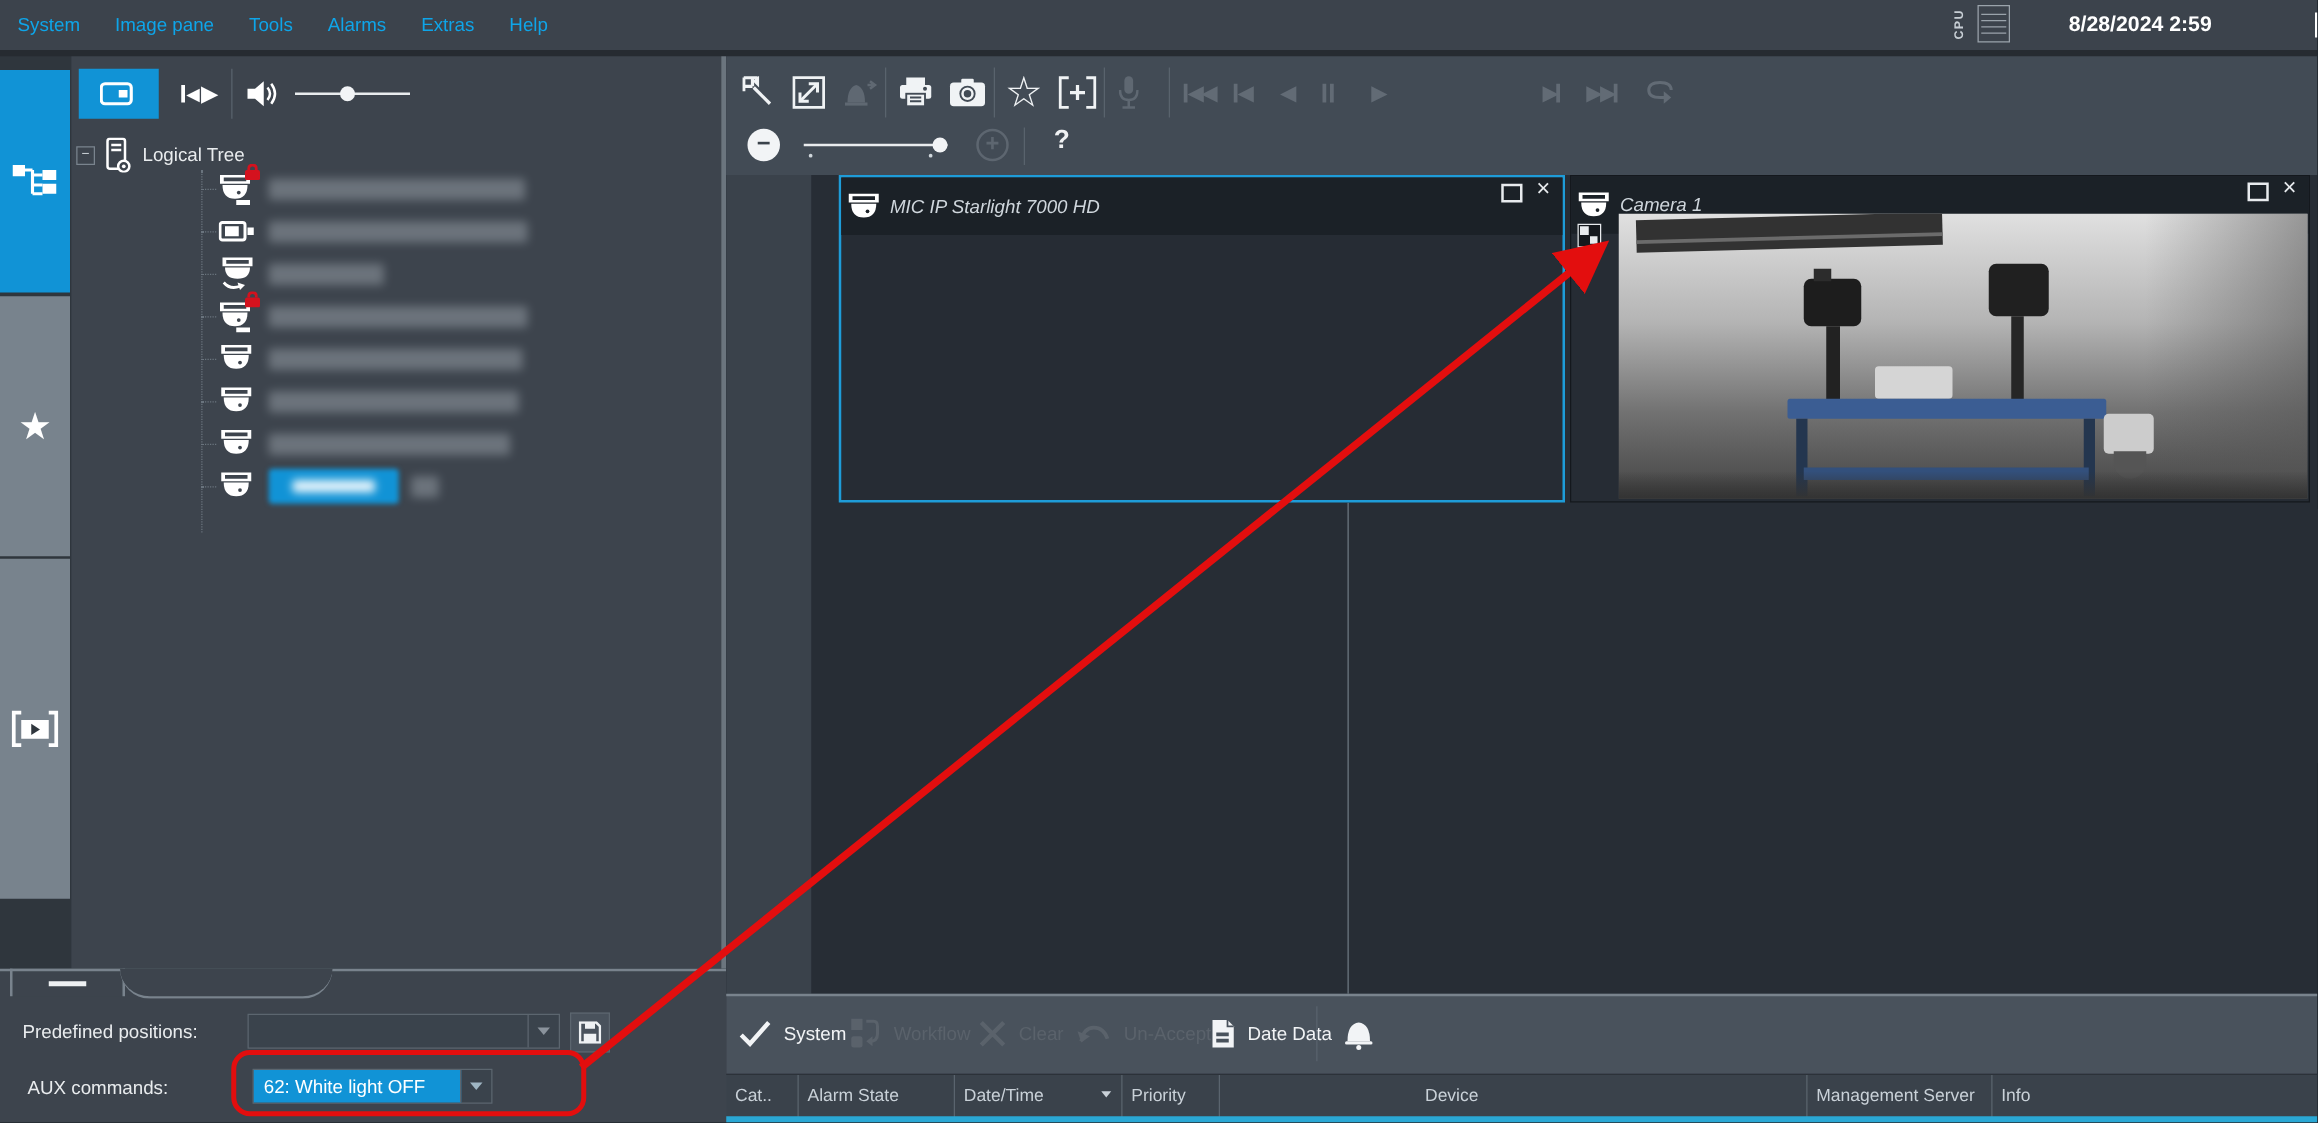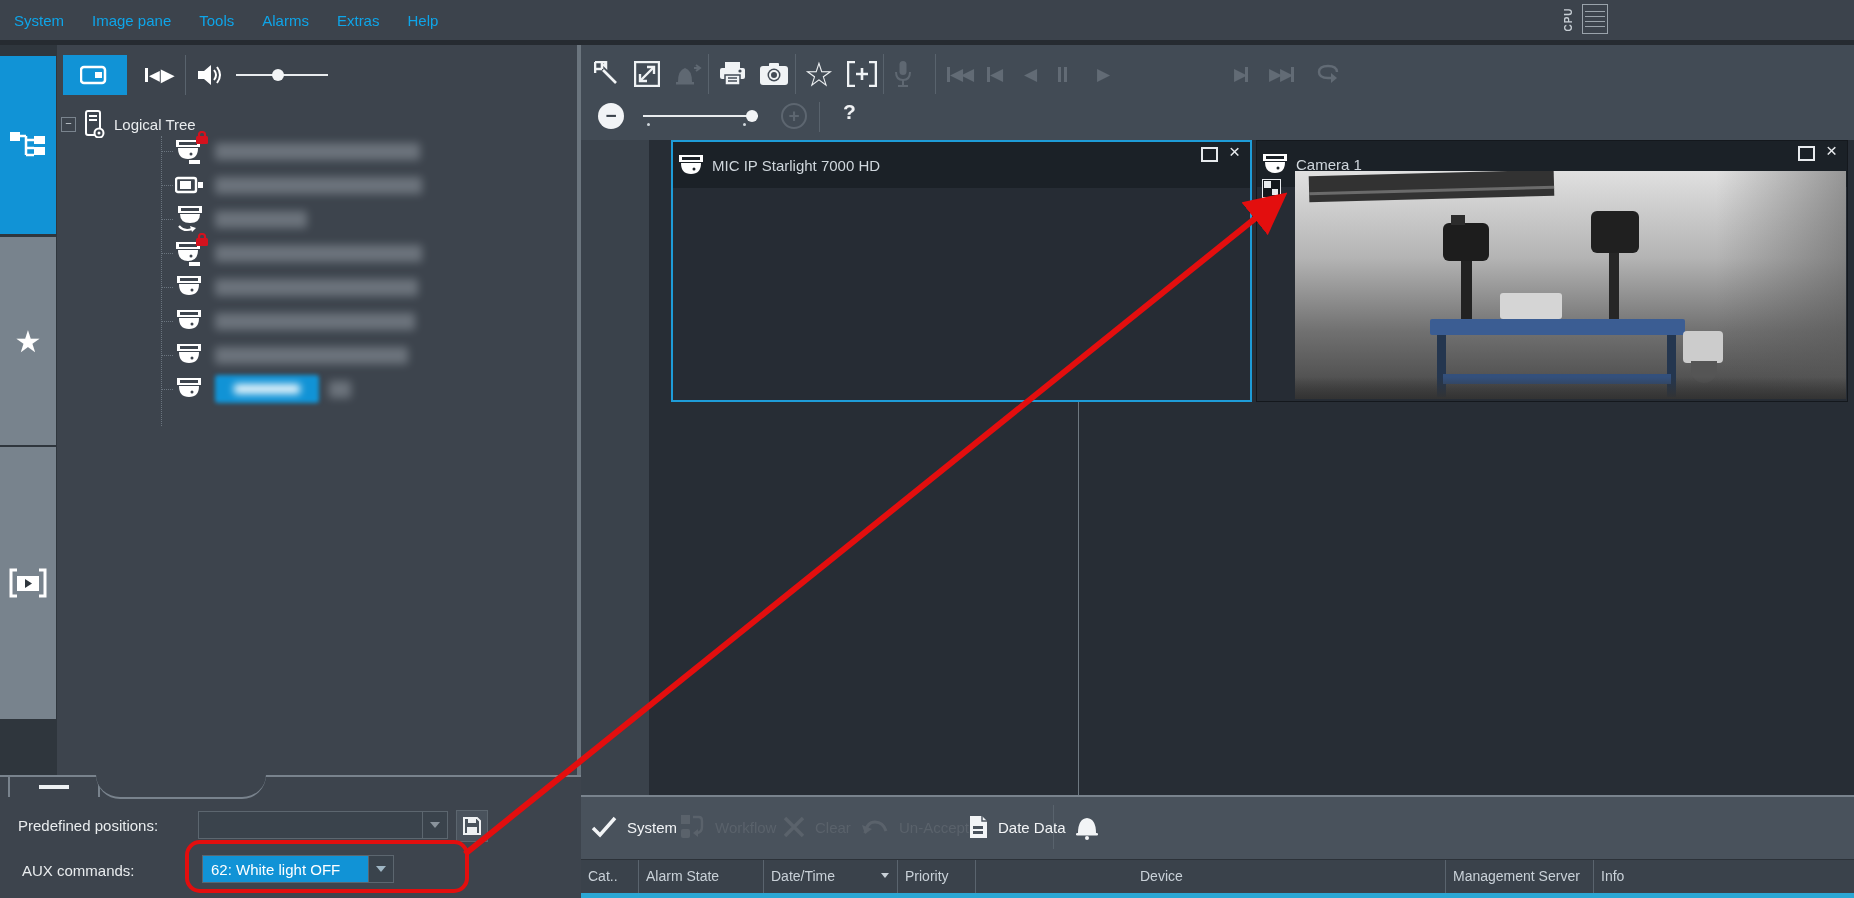--- a/index.html
+++ b/index.html
@@ -68,21 +68,21 @@
   .zoom-knob{position:absolute;left:103px;top:-5px;width:12px;height:12px;border-radius:50%;background:#f2f4f6;}
   .zoom-tick{position:absolute;top:8px;width:3px;height:3px;border-radius:50%;background:#cfd6db;}
   .help-q{position:absolute;left:262px;top:4px;font-size:21px;font-weight:bold;color:#f0f2f4;}
   
   .img-area{left:581px;top:140px;width:1273px;height:655px;background:#272d35;}
   .img-gutter{position:absolute;left:0;top:0;width:68px;height:655px;background:#3a424b;}
   .slot-line{position:absolute;left:497px;top:262px;width:1px;height:393px;background:#6e7881;}
   .pane{position:absolute;top:0;background:#262c34;box-sizing:border-box;}
   .pane1{left:90px;width:581px;height:262px;border:2px solid #1e9cd8;}
   .pane2{left:675px;width:592px;height:262px;border:1px solid #14181d;}
-  .pane-title{position:absolute;left:0;top:0;right:0;height:46px;background:#1b2127;display:flex;align-items:center;color:#cfd6dc;font-size:15px;}
+  .pane-title{position:absolute;left:0;top:0;right:0;height:46px;background:#1b2127;display:flex;align-items:center;color:#cfd6dc;font-size:15px;font-style:italic;}
   .pane-ctl{position:absolute;top:5px;color:#e8ebee;font-size:15px;line-height:18px;}
   .cam-img{position:absolute;overflow:hidden;}
   .ts-overlay{position:absolute;right:2px;top:16px;height:20px;background:rgba(0,0,0,.85);color:#fff;
               font-size:12px;font-family:"DejaVu Sans Mono",monospace;display:flex;align-items:center;padding:0 5px;}
   .gridico{position:absolute;left:5px;top:38px;width:17px;height:17px;background:#14181d;border:1px solid #e8ebee;}
   .gridico i{position:absolute;background:#e8ebee;width:7px;height:7px;}
   
   .alarm-panel{left:581px;top:795px;width:1273px;height:103px;background:#49525c;border-top:2px solid #79838d;box-sizing:border-box;}
   .al-btn{position:absolute;top:12px;height:36px;display:flex;align-items:center;gap:10px;font-size:15px;color:#f2f4f6;}
   .al-btn.gray{color:#5a626b;}
@@ -109,20 +109,23 @@
     <span class="mi">Help</span>
   </div>
   <div class="abs cpu-wrap" style="z-index:6;">
     <span class="cpu-label">CPU</span>
     <span class="cpu-meter">
         <i></i>
         <i></i>
         <i></i>
         <i></i>
       </span>
+  </div>
+  <div class="clock" style="z-index:6;">
+    <span>8/28/2024 2:59</span><span style="position:absolute;right:-2px;top:10px;width:4px;height:20px;background:#fff;"></span>
   </div>
   <div class="abs menubar-sub"></div>
 
   <div class="abs rail">
     <div class="rail-tab tab-tree">
       <svg width="36" height="30" viewBox="0 0 36 30">
         <rect x="0" y="2" width="10" height="9" fill="#fff"></rect>
         <path d="M10 6 H16 M16 6 V25 M16 10 H24 M16 18 H24 M16 25 H24" stroke="#fff" stroke-width="2.5" fill="none"></path>
         <rect x="24" y="6" width="11" height="8" fill="#fff"></rect>
         <rect x="24" y="17" width="11" height="8" fill="#fff"></rect>

